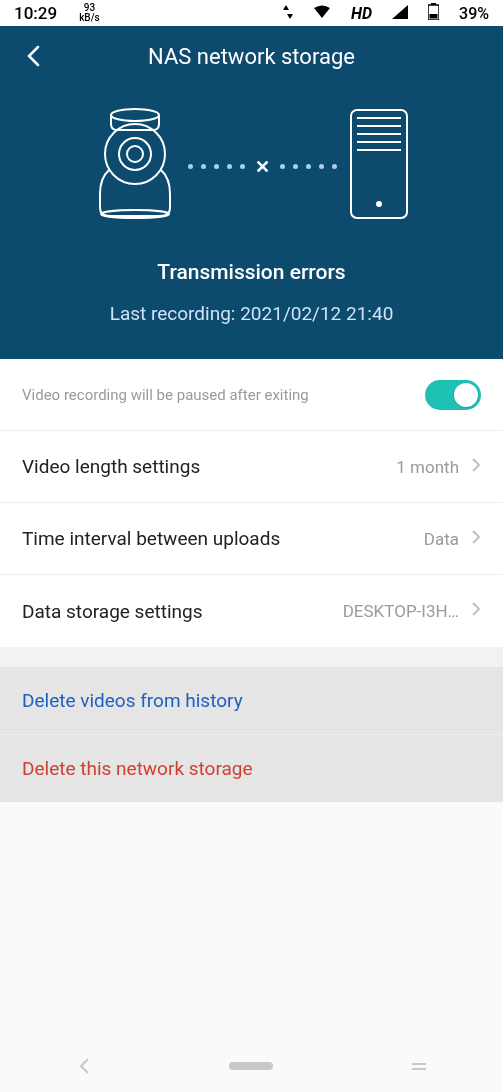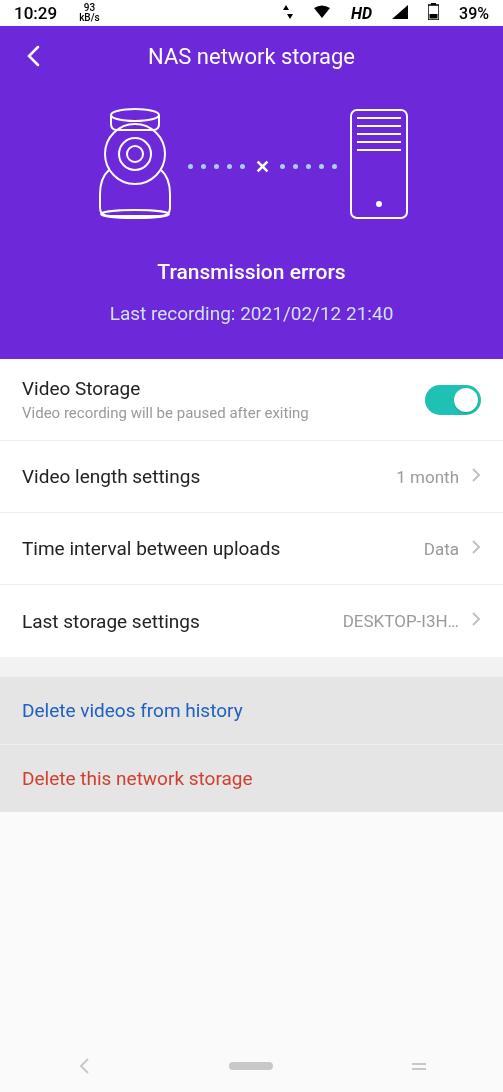--- a/index.html
+++ b/index.html
@@ -1,21 +1,21 @@
 <!DOCTYPE html>
 <html><head>
 <meta charset="utf-8">
 <style>
   * { box-sizing: border-box; margin: 0; padding: 0; }
   html, body { width: 503px; height: 1092px; font-family: -apple-system, Roboto, "Helvetica Neue", Arial, sans-serif; background: #fafafa; overflow: hidden; }
   .status-bar { height: 26px; display: flex; justify-content: space-between; align-items: center; padding: 0 14px; font-size: 17px; font-weight: 500; color: #000; background: #fff; }
   .status-left { display: flex; align-items: center; gap: 22px; }
   .status-speed { font-size: 10px; line-height: 10px; text-align: center; }
   .status-right { display: flex; align-items: center; gap: 20px; font-size: 16px; }
-  .header { background: #6d28d9; color: #fff; padding-bottom: 34px; }
+  .header { background: #0c4a6e; color: #fff; padding-bottom: 34px; }
   .header-bar { display: flex; align-items: center; height: 60px; padding: 0 18px; }
   .back-btn { width: 30px; height: 30px; display:flex; align-items:center; justify-content:center; }
   .header-title { flex: 1; text-align: center; font-size: 22px; font-weight: 400; margin-right: 30px; }
   .diagram { display: flex; align-items: center; justify-content: center; gap: 10px; padding: 22px 0 30px; }
   .dots { display:flex; align-items:center; gap:8px; }
   .dot { width:5px; height:5px; border-radius:50%; background:#a8d0f0; }
   .dots .x { color:#fff; font-size:18px; font-weight:700; margin:0 2px; }
   .status-msg { text-align:center; font-size:21px; font-weight:500; color:#fff; margin-top:6px; }
   .last-rec { text-align:center; font-size:19px; color:#cfe3f6; margin-top:18px; }
   .section { background:#fff; }
@@ -122,21 +122,20 @@
   </div>
   <div class="status-msg">Transmission errors</div>
   <div class="last-rec">
     <span>Last recording: </span><span>2021/02/12 21:40</span>
   </div>
 </div>
 
 <div class="section">
   <div class="row">
     <div class="row-main">
-      <div class="row-title">Video Storage</div>
       <div class="row-sub">Video recording will be paused after exiting</div>
     </div>
     <div class="toggle">
         <div class="knob"></div>
       </div>
   </div>
   <div class="row">
     <div class="row-main">
         <div class="row-title">Video length settings</div>
       </div>
@@ -149,21 +148,21 @@
     <div class="row-main">
         <div class="row-title">Time interval between uploads</div>
       </div>
     <div class="row-value">Data</div>
     <span class="chevron"><svg width="10" height="16" viewBox="0 0 10 16">
           <path d="M2 2 L8 8 L2 14" stroke="#c0c0c0" stroke-width="2" fill="none"></path>
         </svg></span>
   </div>
   <div class="row">
     <div class="row-main">
-        <div class="row-title">Last storage settings</div>
+        <div class="row-title">Data storage settings</div>
       </div>
     <div class="row-value">DESKTOP-I3H…</div>
     <span class="chevron"><svg width="10" height="16" viewBox="0 0 10 16">
           <path d="M2 2 L8 8 L2 14" stroke="#c0c0c0" stroke-width="2" fill="none"></path>
         </svg></span>
   </div>
 </div>
 
 <div class="gap"></div>
 

